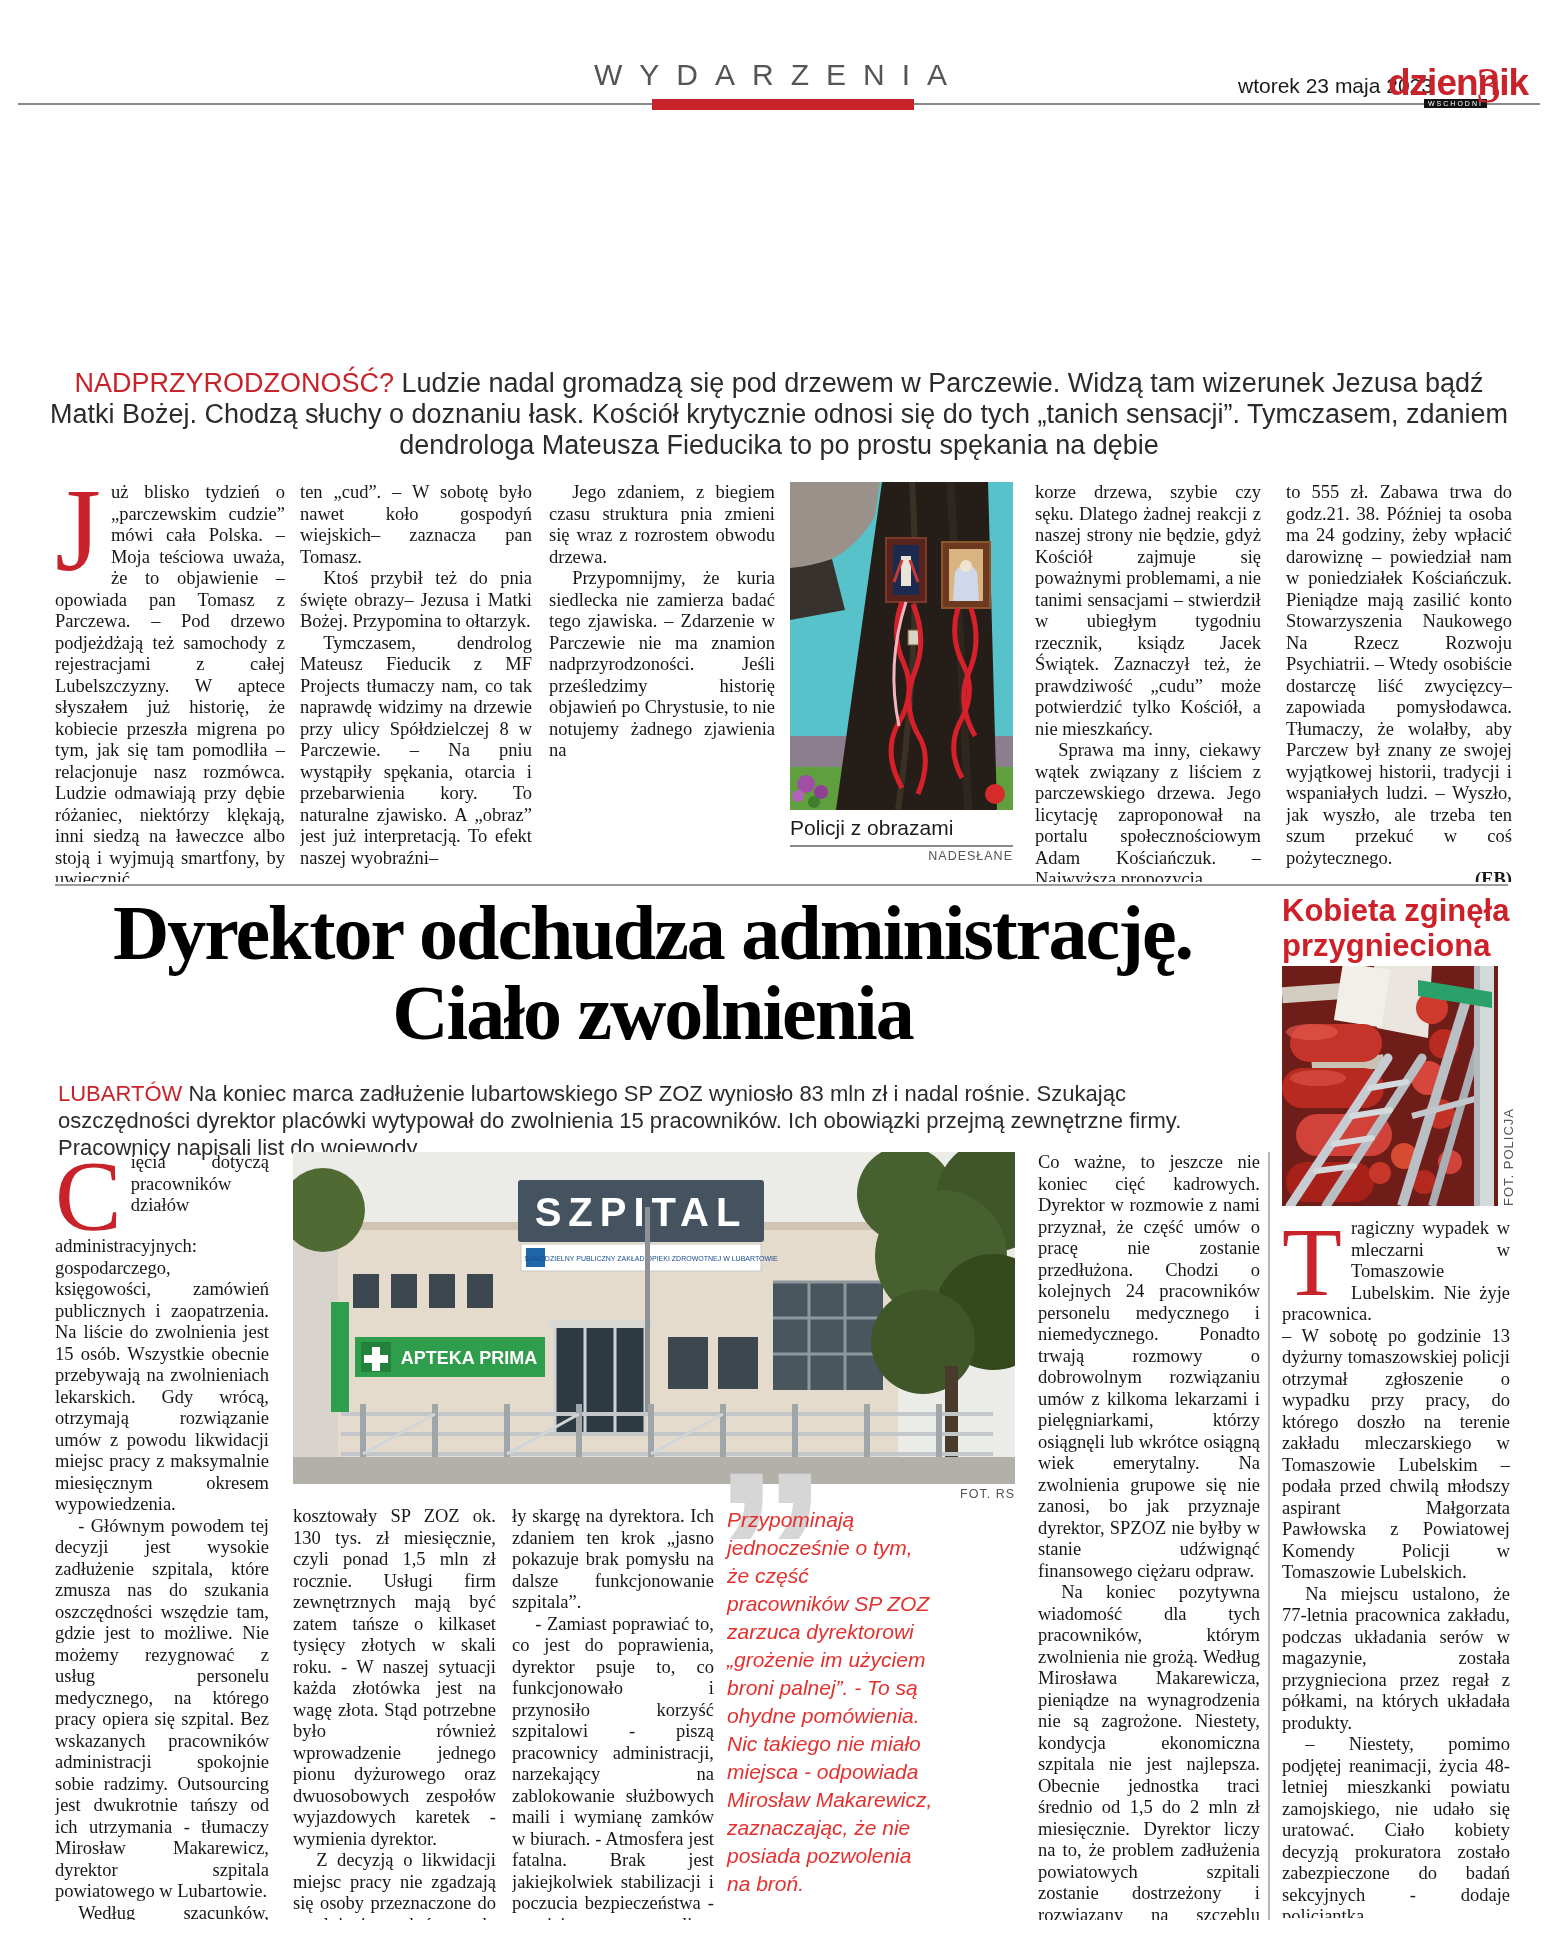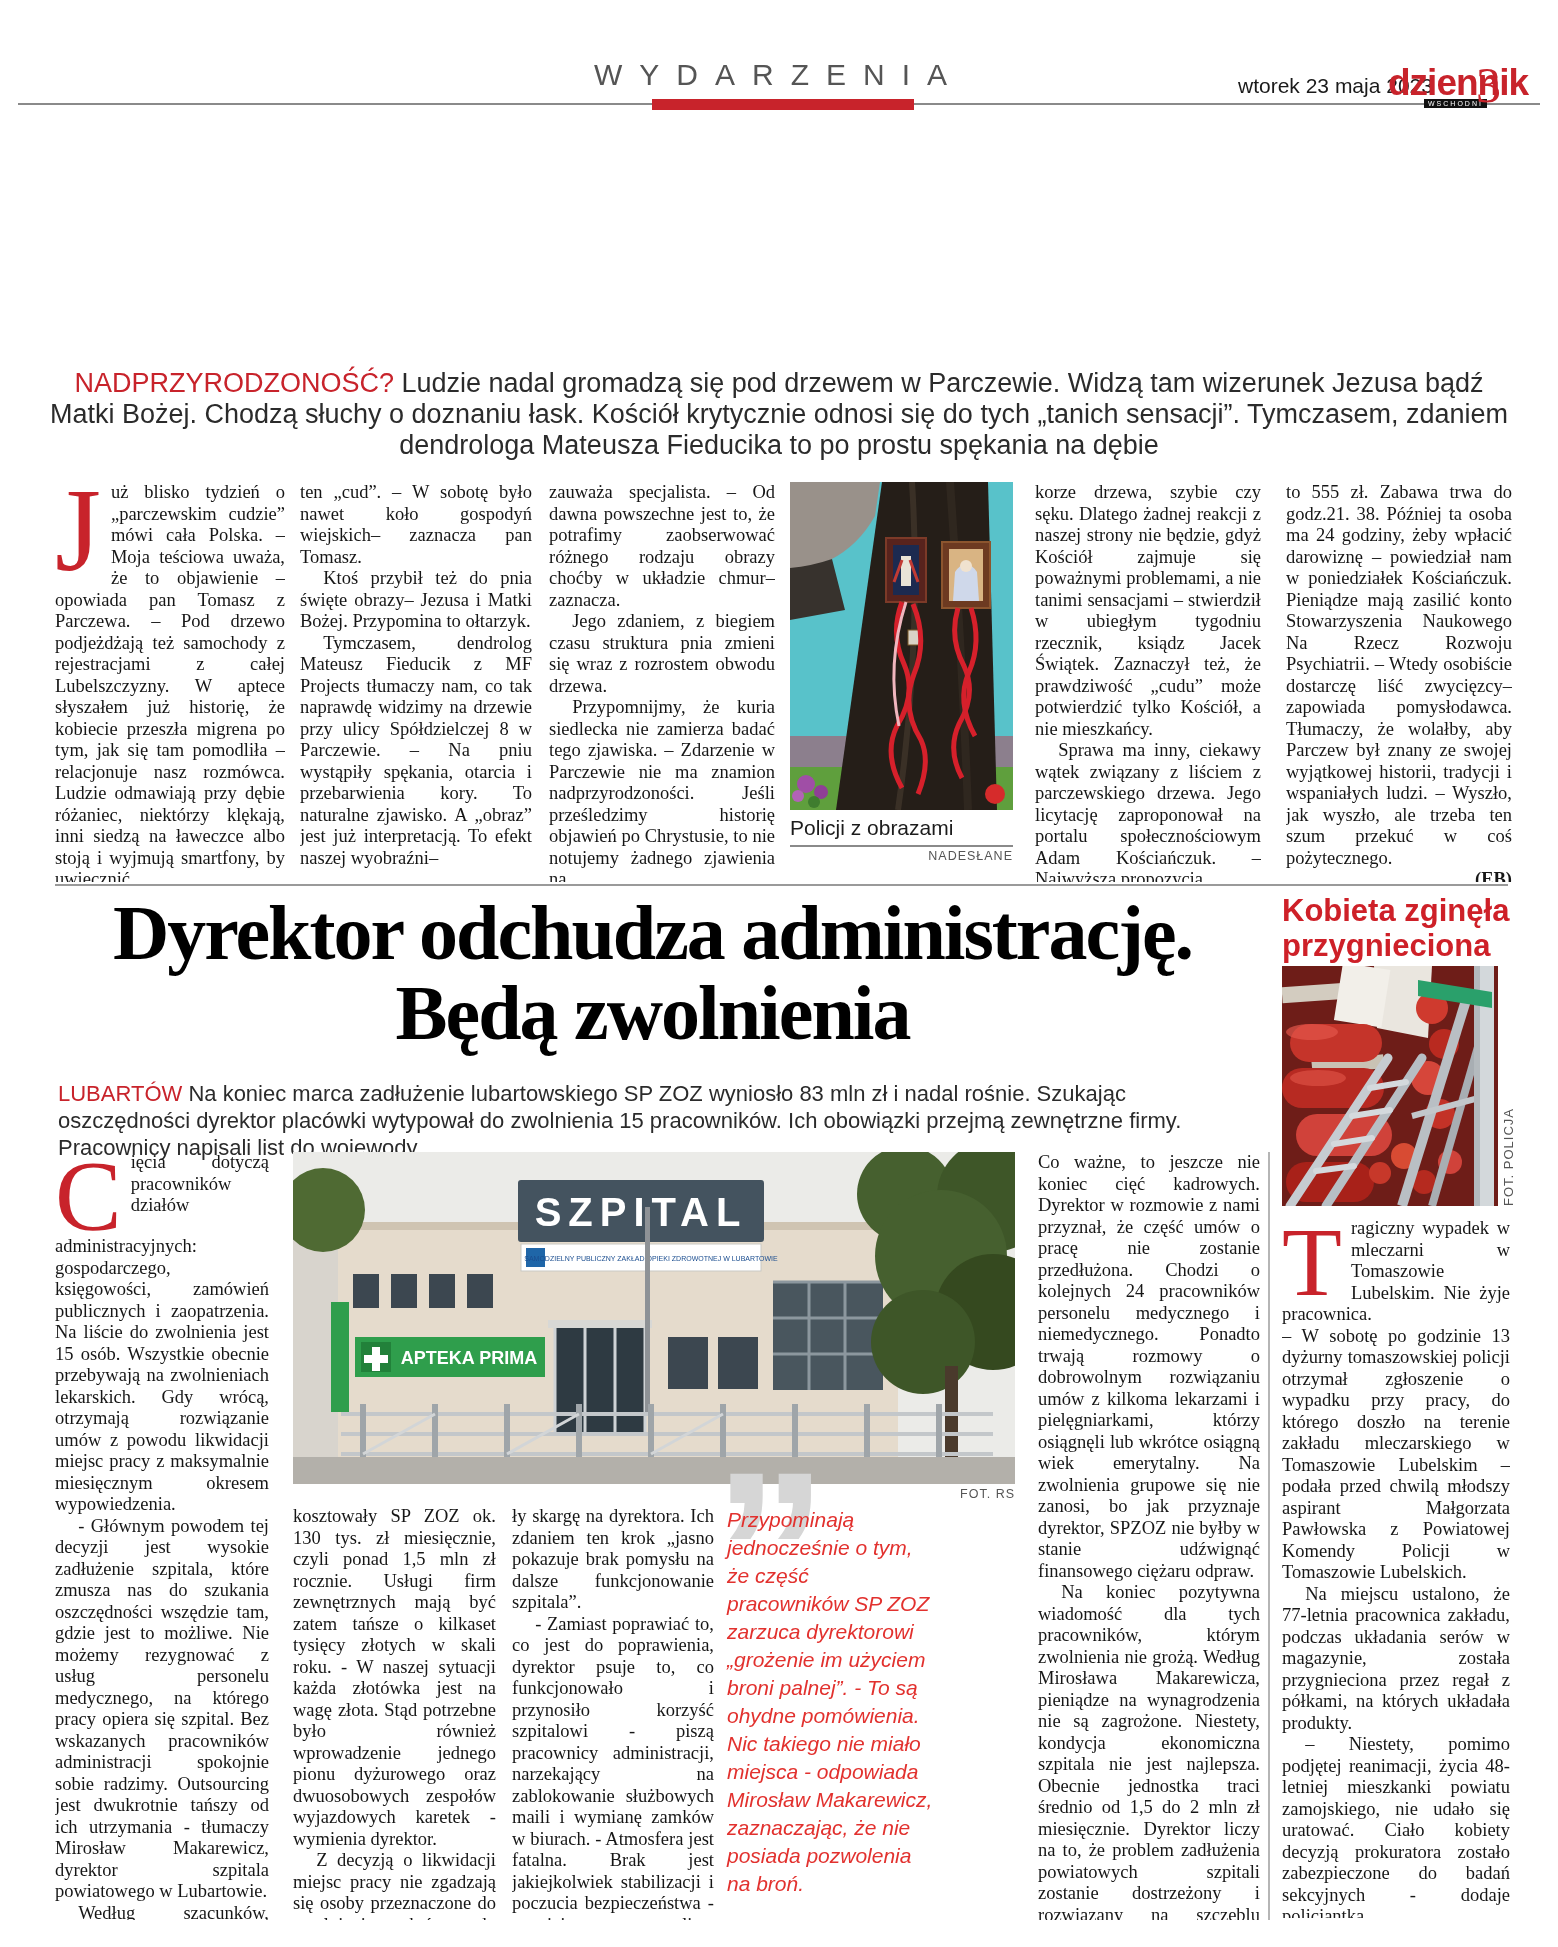--- a/index.html
+++ b/index.html
@@ -109,21 +109,20 @@
   <div class="abs bodytext c-a1 col1">
     <span class="dropcap dc-j">J</span>
     <p>uż blisko tydzień o „parczewskim cudzie” mówi cała Polska. – Moja teściowa uważa, że to objawienie – opowiada pan Tomasz z Parczewa. – Pod drzewo podjeżdżają też samochody z rejestracjami z całej Lubelszczyzny. W aptece słyszałem już historię, że kobiecie przeszła migrena po tym, jak się tam pomodliła – relacjonuje nasz rozmówca. Ludzie odmawiają przy dębie różaniec, niektórzy klękają, inni siedzą na ławeczce albo stoją i wyjmują smartfony, by uwiecznić</p>
   </div>
   <div class="abs bodytext c-a1 col2">
     <p>ten „cud”. – W sobotę było nawet koło gospodyń wiejskich– zaznacza pan Tomasz.</p>
     <p class="indent">Ktoś przybił też do pnia święte obrazy– Jezusa i Matki Bożej. Przypomina to ołtarzyk.</p>
     <p class="indent">Tymczasem, dendrolog Mateusz Fieducik z MF Projects tłumaczy nam, co tak naprawdę widzimy na drzewie przy ulicy Spółdzielczej 8 w Parczewie. – Na pniu wystąpiły spękania, otarcia i przebarwienia kory. To naturalne zjawisko. A „obraz” jest już interpretacją. To efekt naszej wyobraźni–</p>
   </div>
   <div class="abs bodytext c-a1 col3">
-    <p>zauważa specjalista. – Od dawna powszechne jest to, że potrafimy zaobserwować różnego rodzaju obrazy choćby w układzie chmur– zaznacza.</p>
     <p class="indent">Jego zdaniem, z biegiem czasu struktura pnia zmieni się wraz z rozrostem obwodu drzewa.</p>
     <p class="indent">Przypomnijmy, że kuria siedlecka nie zamierza badać tego zjawiska. – Zdarzenie w Parczewie nie ma znamion nadprzyrodzoności. Jeśli prześledzimy historię objawień po Chrystusie, to nie notujemy żadnego zjawienia na</p>
   </div>
 
   <div class="tree-photo">
     <svg width="223" height="328" viewBox="0 0 223 328">
       <rect width="223" height="328" fill="#58c2ca"></rect>
       <path d="M0,0 L90,0 L85,34 Q68,64 40,78 Q14,88 0,86 Z" fill="#99918a"></path>
       <path d="M0,86 Q22,84 42,77 L55,128 L0,138 Z" fill="#37322d"></path>
       <rect y="254" width="223" height="33" fill="#8c7f8d"></rect>
@@ -170,21 +169,21 @@
   </div>
   <div class="abs bodytext c-a1 col5">
     <p>to 555 zł. Zabawa trwa do godz.21. 38. Później ta osoba ma 24 godziny, żeby wpłacić darowiznę – powiedział nam w poniedziałek Kościańczuk. Pieniądze mają zasilić konto Stowarzyszenia Naukowego Na Rzecz Rozwoju Psychiatrii. – Wtedy osobiście dostarczę liść zwycięzcy– zapowiada pomysłodawca. Tłumaczy, że wolałby, aby Parczew był znany ze swojej wyjątkowej historii, tradycji i wspaniałych ludzi. – Wyszło, jak wyszło, ale trzeba ten szum przekuć w coś pożytecznego.</p>
     <p class="byline">(EB)</p>
   </div>
 
   <div class="divider-1"></div>
 
   <div class="a2-headline">
     <div>Dyrektor odchudza administrację.</div>
-    <div>Będą zwolnienia</div>
+    <div>Ciało zwolnienia</div>
   </div>
 
   <div class="a2-lead"><span class="lead-tag">LUBARTÓW</span><span> Na koniec marca zadłużenie lubartowskiego SP ZOZ wyniosło 83 mln zł i nadal rośnie. Szukając oszczędności dyrektor placówki wytypował do zwolnienia 15 pracowników. Ich obowiązki przejmą zewnętrzne firmy. Pracownicy napisali list do wojewody</span></div>
 
   <div class="abs bodytext c-a2 a2col1">
     <span class="dropcap dc-c">C</span>
     <p>ięcia dotyczą pracowników działów administracyjnych: gospodarczego, księgowości, zamówień publicznych i zaopatrzenia. Na liście do zwolnienia jest 15 osób. Wszystkie obecnie przebywają na zwolnieniach lekarskich. Gdy wrócą, otrzymają rozwiązanie umów z powodu likwidacji miejsc pracy z maksymalnie miesięcznym okresem wypowiedzenia.</p>
     <p class="indent">- Głównym powodem tej decyzji jest wysokie zadłużenie szpitala, które zmusza nas do szukania oszczędności wszędzie tam, gdzie jest to możliwe. Nie możemy rezygnować z usług personelu medycznego, na którego pracy opiera się szpital. Bez wskazanych pracowników administracji spokojnie sobie radzimy. Outsourcing jest dwukrotnie tańszy od ich utrzymania - tłumaczy Mirosław Makarewicz, dyrektor szpitala powiatowego w Lubartowie.</p>
     <p class="indent">Według szacunków, wynagrodzenia osób przeznaczonych do zwolnienia</p>
   </div>

